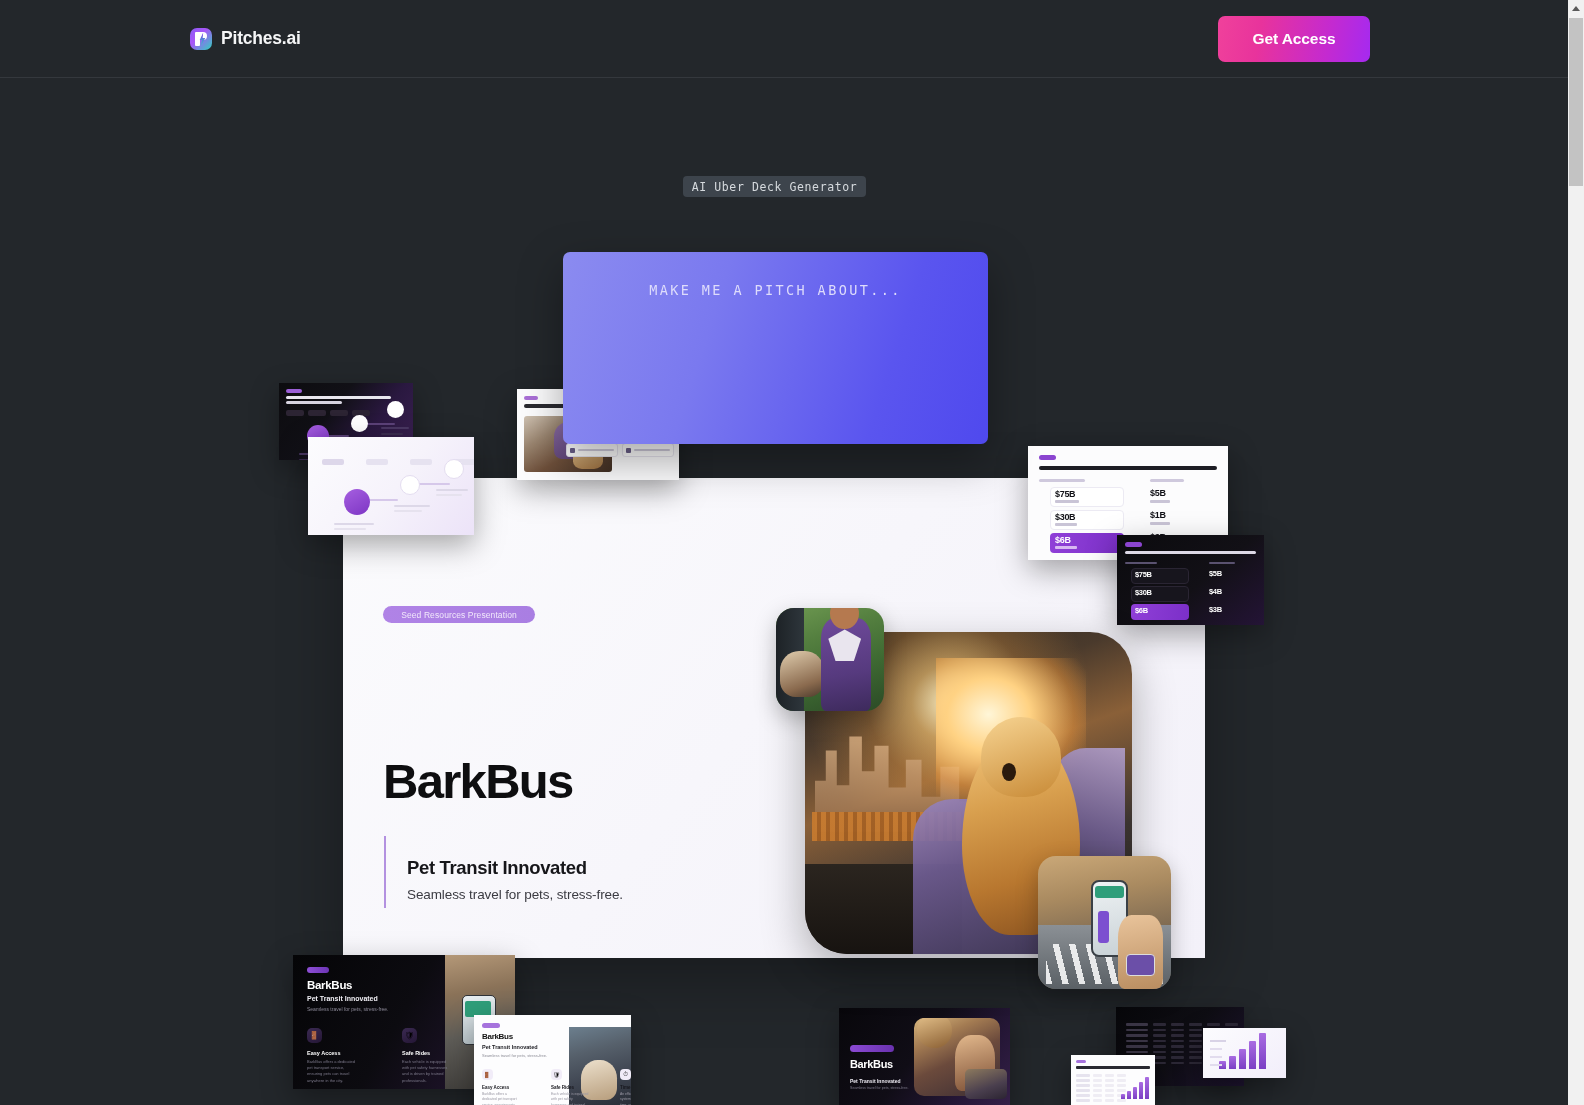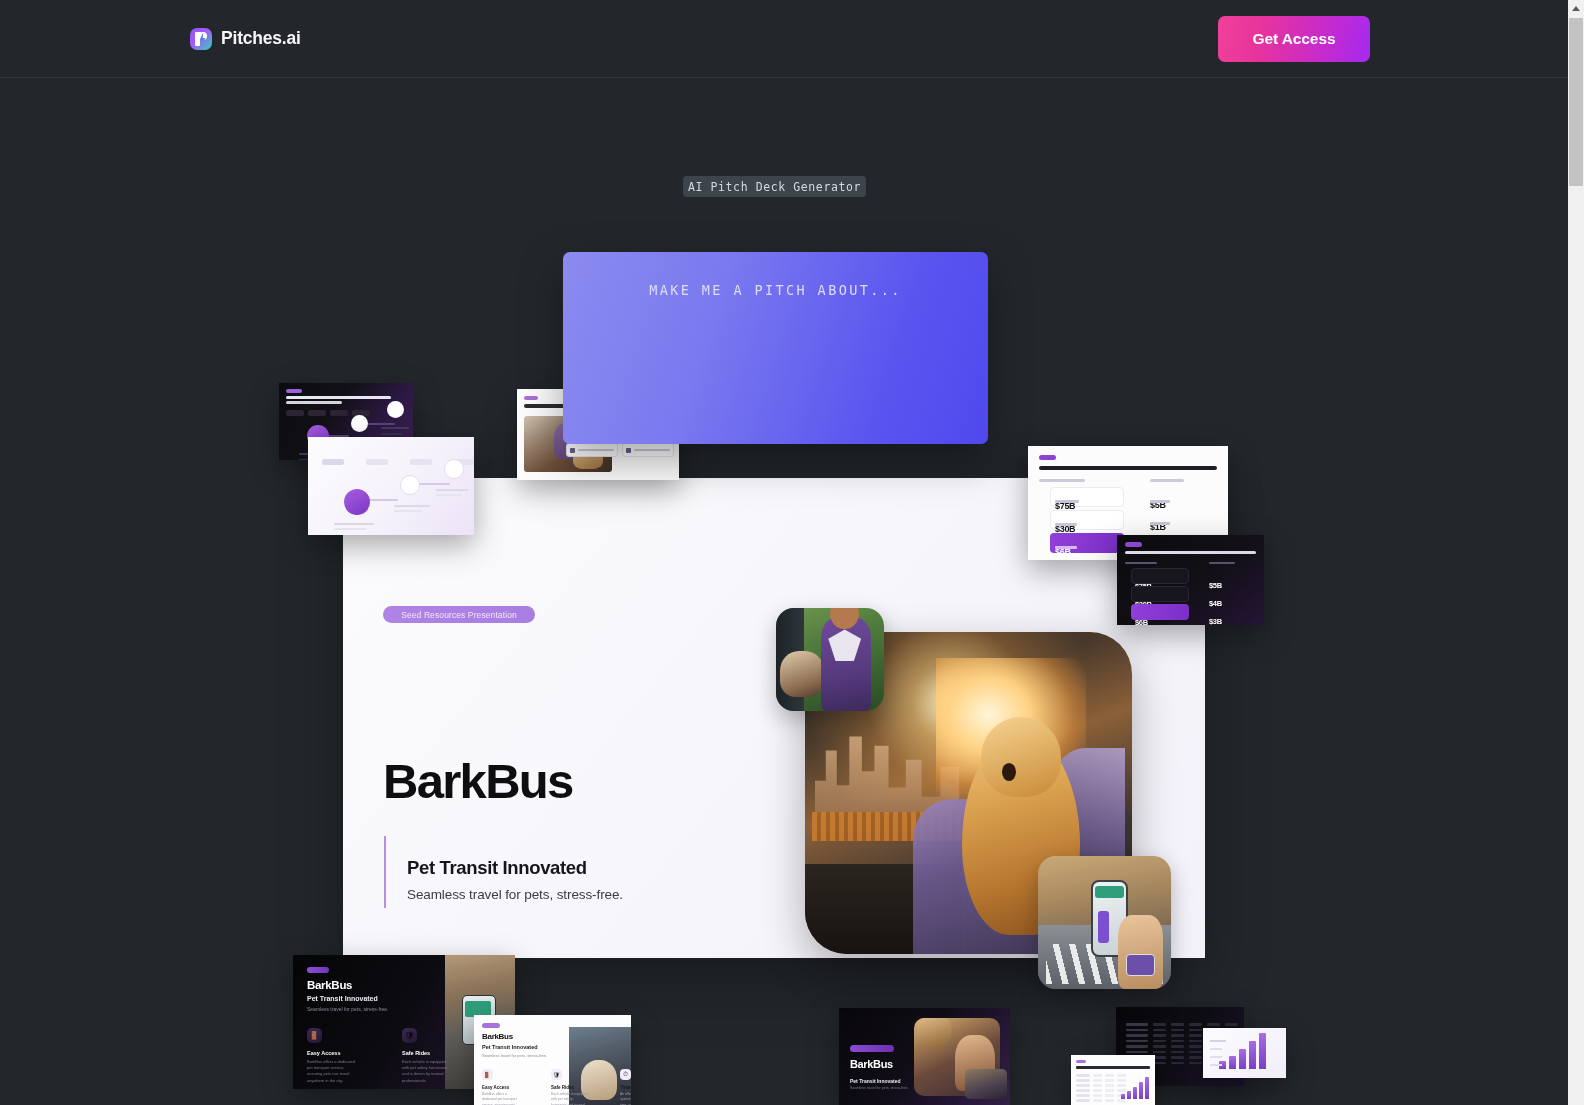--- a/index.html
+++ b/index.html
@@ -227,21 +227,21 @@
   .ps-cards div i { flex:1; height:2px; background:#cfcbdb; border-radius:1px; display:block; margin-right:3px; }
 
   
   .t-marketLight { left: 1028px; top: 368px; width: 200px; height: 114px; z-index: 22;
     background: #fcfcfd; }
   .t-marketDark { left: 1117px; top: 457px; width: 147px; height: 90px; z-index: 26;
     background: linear-gradient(140deg,#0b0b0e 0%,#121016 55%,#241436 100%); }
   .mk-chip { position:absolute; width:17px; height:5px; border-radius:3px; background:#8b45d0; }
   .mk-head { position:absolute; height:4px; border-radius:2px; }
   .mk-card { position:absolute; border-radius:4px; }
-  .mk-val { position:absolute; font-weight:700; letter-spacing:-.3px;margin-top:12px; }
+  .mk-val { position:absolute; font-weight:700; letter-spacing:-.3px; }
   .mk-lbl { position:absolute; height:2.5px; border-radius:1px; }
 
   
   .t-bbDark { left: 293px; top: 877px; width: 222px; height: 134px; z-index: 22;
     background: linear-gradient(120deg,#050507 0%,#0c0b10 48%,#1b1226 78%,#2a1a3a 100%); }
   .bb-chip { position:absolute; left:14px; top:12px; width:22px; height:6px; border-radius:3px;
     background: linear-gradient(90deg,#8e4fd6,#6d35b5); }
   .bb-title { position:absolute; left:14px; top:24px; color:#fff; font-size:11.5px; font-weight:700; letter-spacing:-.3px; }
   .bb-sub { position:absolute; left:14px; top:40px; color:#efeef3; font-size:7px; font-weight:700; }
   .bb-desc { position:absolute; left:14px; top:51px; color:#8d8a99; font-size:5px; }
@@ -326,21 +326,21 @@
     <span class="brand-name">Pitches.ai</span>
   </div>
 
 
   <button class="cta">Get Access</button>
 </div>
 
 <div class="stage">
 
   <div class="pill">
-    <span>AI Pitch Deck Generator</span>
+    <span>AI Uber Deck Generator</span>
   </div>
 
   <div class="thumb t-roadDark">
     <i class="rd-chip"></i>
     <i class="rd-h" style="background:#e9e7ef"></i>
     <i class="rd-h2" style="background:#d6d3df"></i>
     <div class="rd-tabs">
       <i style="background:#2c2433"></i>
         <i style="background:#2c2433"></i>
       <i style="background:#2c2433"></i>

